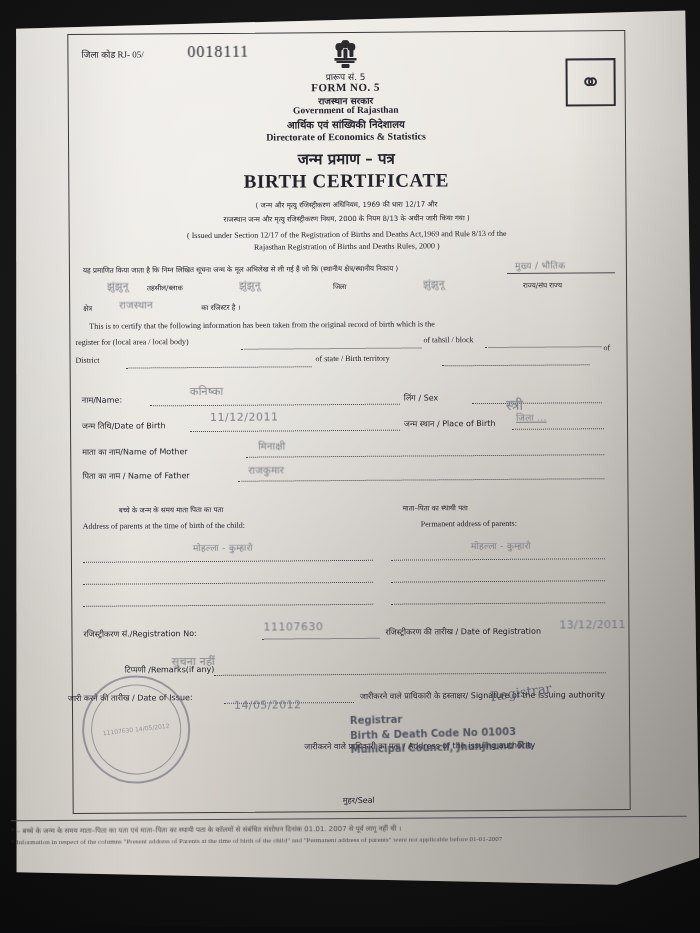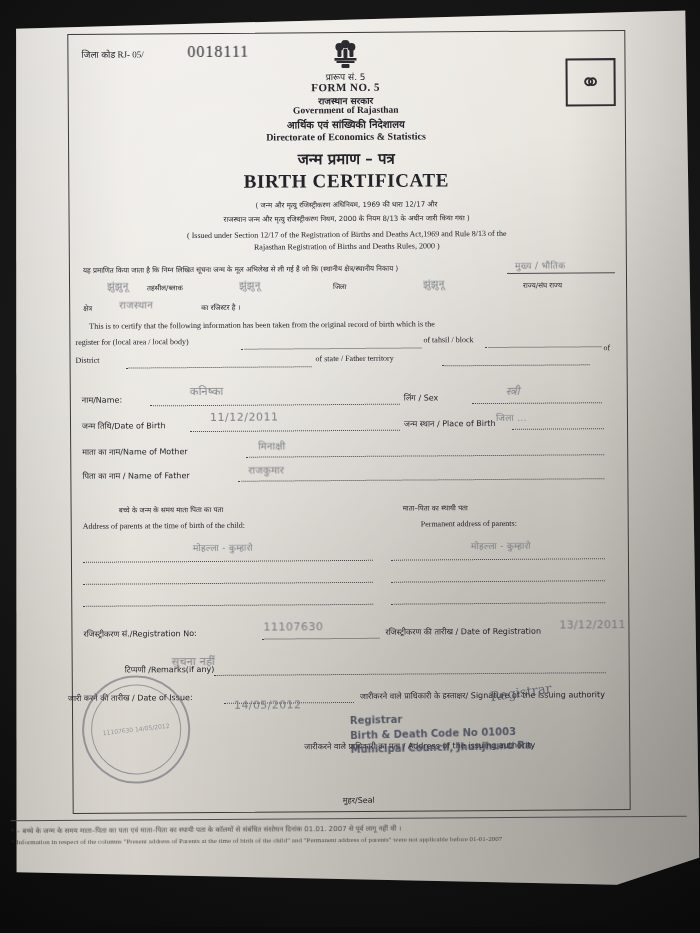--- a/index.html
+++ b/index.html
@@ -134,36 +134,36 @@
     <div class="row dev xs" style="left:130px;top:268px;">का रजिस्टर है ।</div>
 
     <div class="row sm" style="left:18px;top:286px;">This is to certify that the following information has been taken from the original record of birth which is the</div>
     <div class="row sm" style="left:4px;top:302px;">register for  (local area / local body)</div>
     <span class="dots" style="position:absolute;left:170px;top:302px;width:180px;height:12px;"></span>
     <div class="row sm" style="left:352px;top:302px;">of  tahsil / block</div>
     <span class="dots" style="position:absolute;left:414px;top:302px;width:116px;height:12px;"></span>
     <div class="row sm" style="left:532px;top:302px;margin-top:9px;">of</div>
     <div class="row sm" style="left:4px;top:320px;">District</div>
     <span class="dots" style="position:absolute;left:54px;top:320px;width:186px;height:12px;"></span>
-    <div class="row sm" style="left:244px;top:320px;">of state / Father territory</div>
+    <div class="row sm" style="left:244px;top:320px;">of state / Birth territory</div>
     <span class="dots" style="position:absolute;left:370px;top:320px;width:148px;height:12px;"></span>
 
     <div class="row dev sm" style="left:10px;top:358px;">नाम/Name:</div>
     <span class="dots" style="position:absolute;left:78px;top:358px;width:250px;height:12px;"></span>
     <div class="row hand" style="left:118px;top:348px;font-size:11px;">कनिष्का</div>
     <div class="row dev sm" style="left:332px;top:358px;">लिंग / Sex</div>
     <span class="dots" style="position:absolute;left:400px;top:358px;width:130px;height:12px;"></span>
-    <div class="row hand" style="left:434px;top:350px;font-size:11px;font-style:italic;">स्त्री</div>
+    <div class="row hand" style="left:434px;top:362px;font-size:14px;">स्त्री</div>
 
     <div class="row dev sm" style="left:10px;top:384px;">जन्म तिथि/Date of Birth</div>
     <span class="dots" style="position:absolute;left:118px;top:384px;width:210px;height:12px;"></span>
     <div class="row hand" style="left:138px;top:376px;font-size:11px;letter-spacing:.5px;">11/12/2011</div>
     <div class="row dev sm" style="left:332px;top:384px;">जन्म स्थान / Place of  Birth</div>
     <span class="dots" style="position:absolute;left:440px;top:384px;width:92px;height:12px;"></span>
-    <div class="row hand" style="left:424px;top:378px;font-size:9px;">जिला ...</div>
+    <div class="row hand" style="left:444px;top:378px;font-size:9px;text-decoration:underline;">जिला ...</div>
 
     <div class="row dev sm" style="left:10px;top:410px;">माता का  नाम/Name of Mother</div>
     <span class="dots" style="position:absolute;left:174px;top:410px;width:358px;height:12px;"></span>
     <div class="row hand" style="left:186px;top:404px;font-size:10px;">मिनाक्षी</div>
 
     <div class="row dev sm" style="left:10px;top:434px;">पिता का नाम / Name of Father</div>
     <span class="dots" style="position:absolute;left:166px;top:434px;width:366px;height:12px;"></span>
     <div class="row hand" style="left:176px;top:428px;font-size:10px;">राजकुमार</div>
 
     <div class="row dev xs" style="left:46px;top:470px;">बच्चे के जन्म के समय माता पिता का पता</div>

